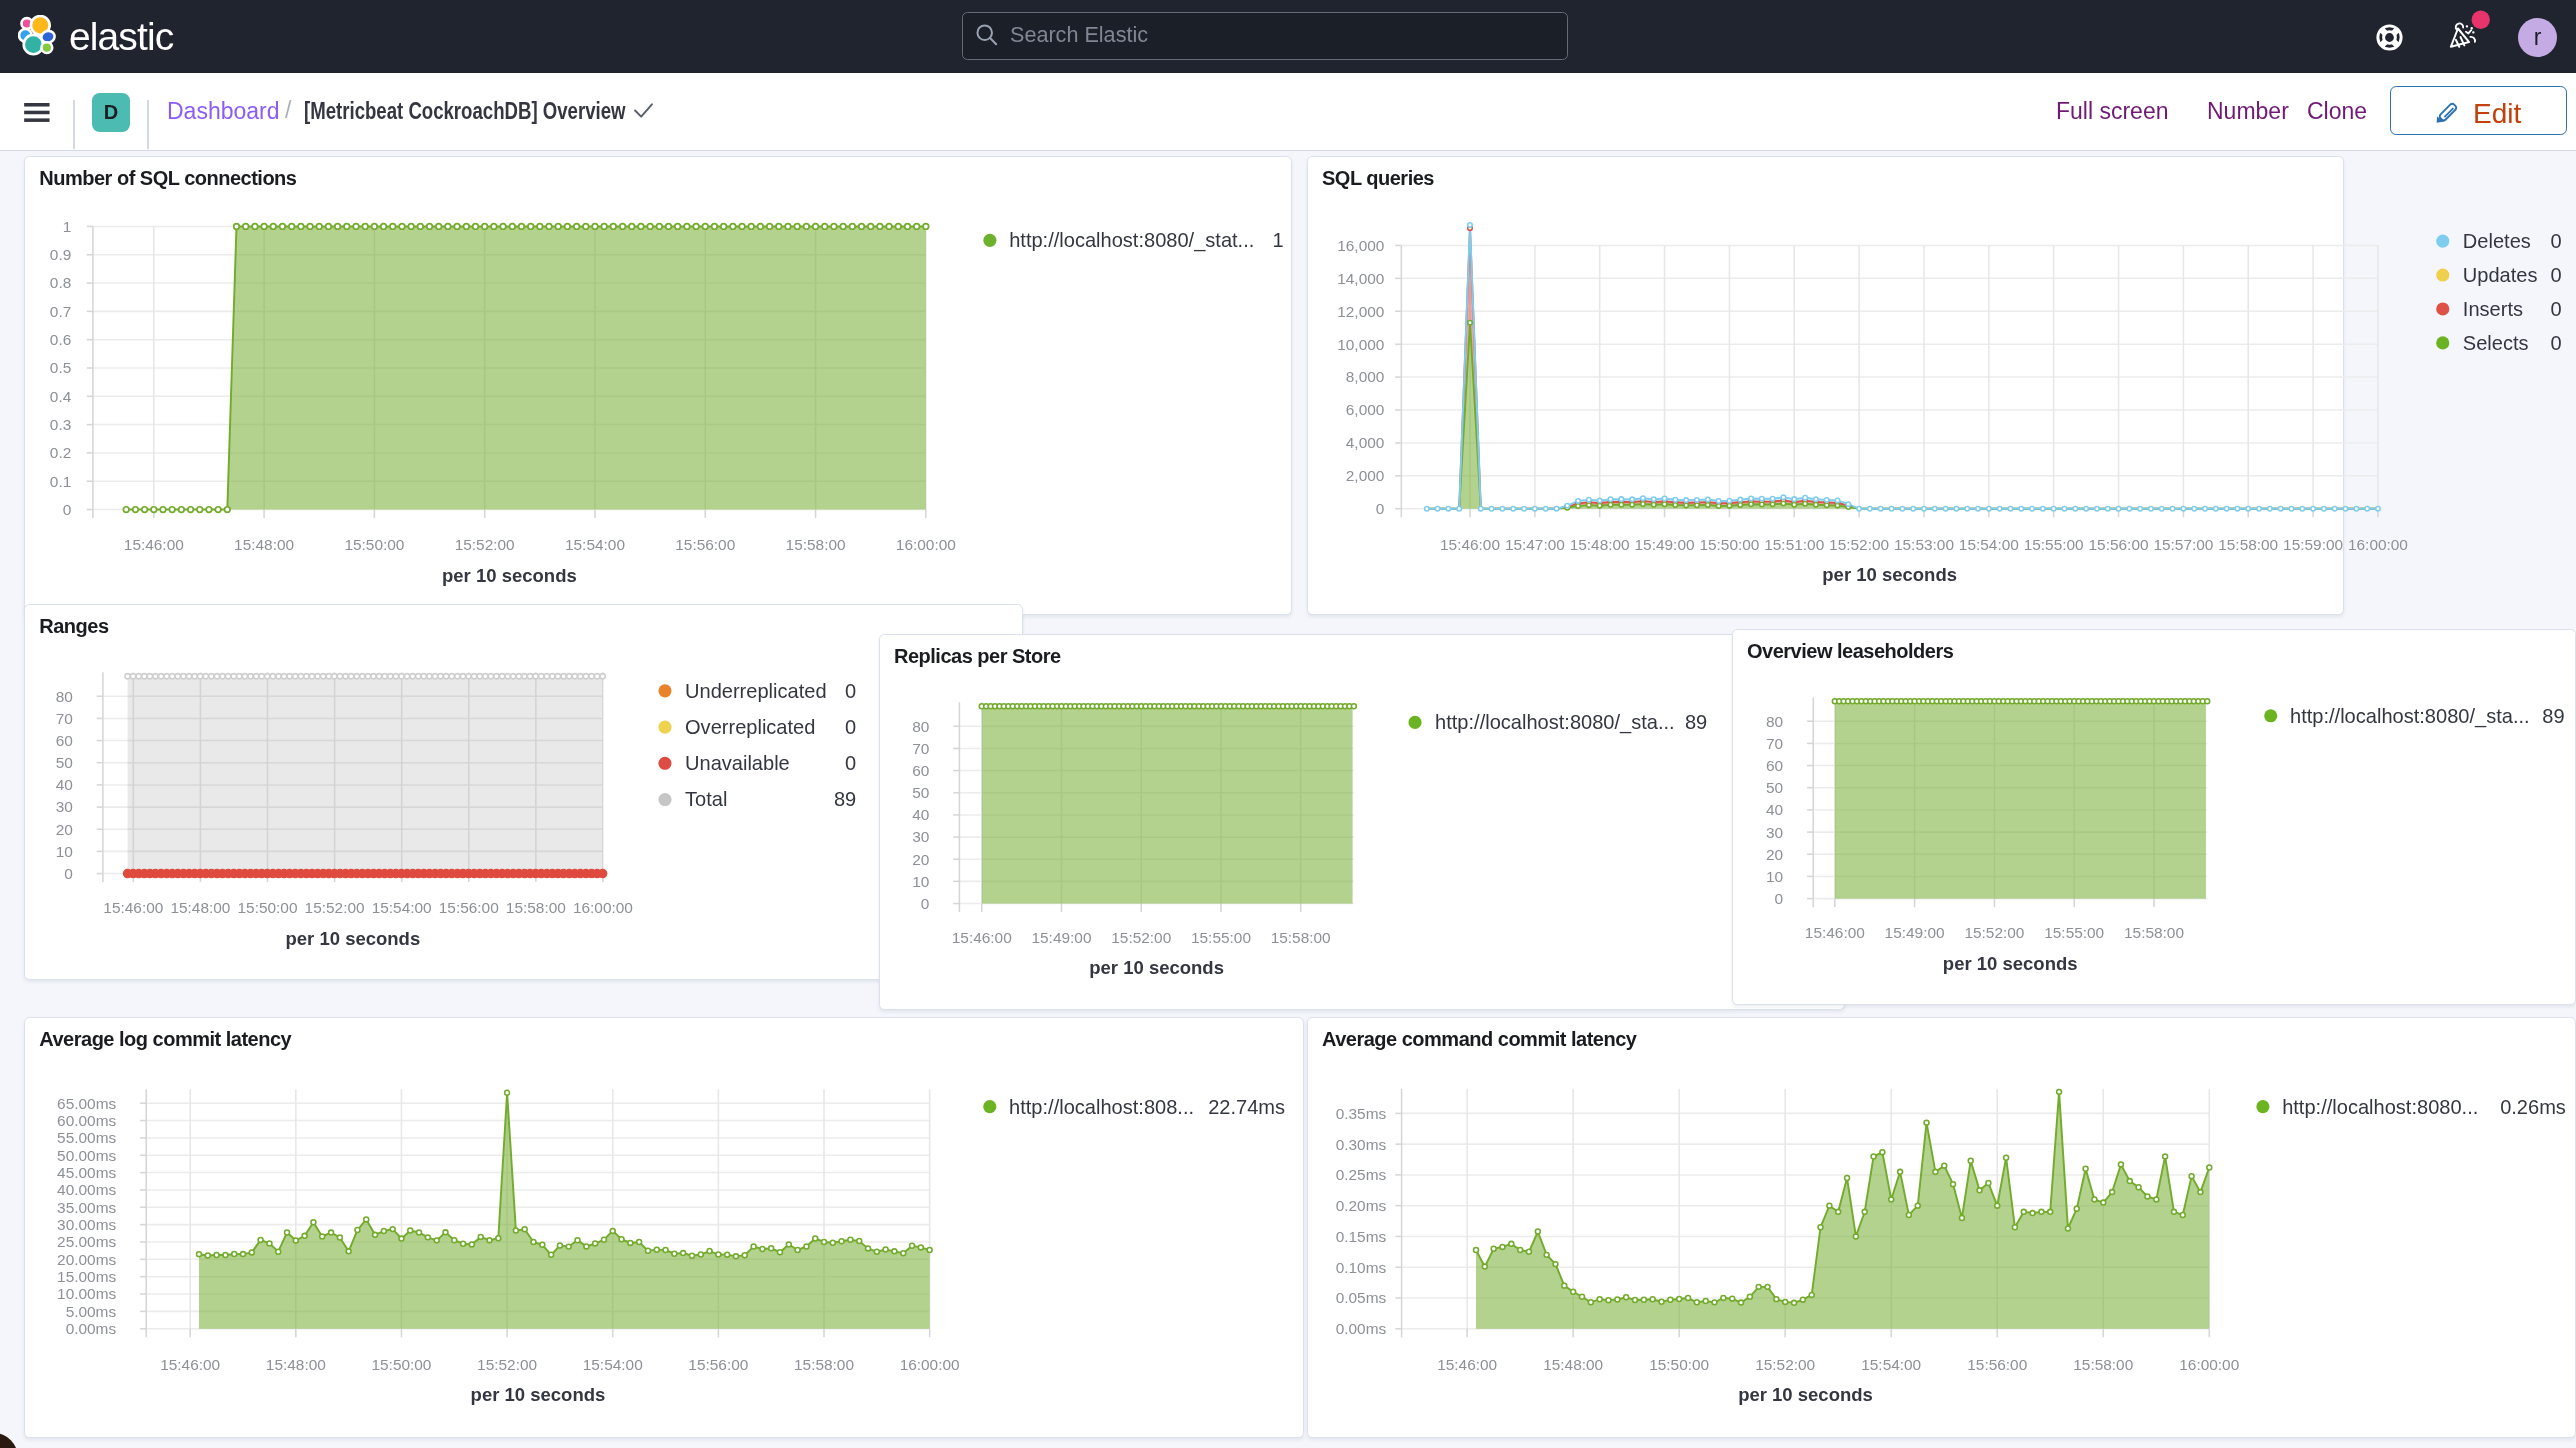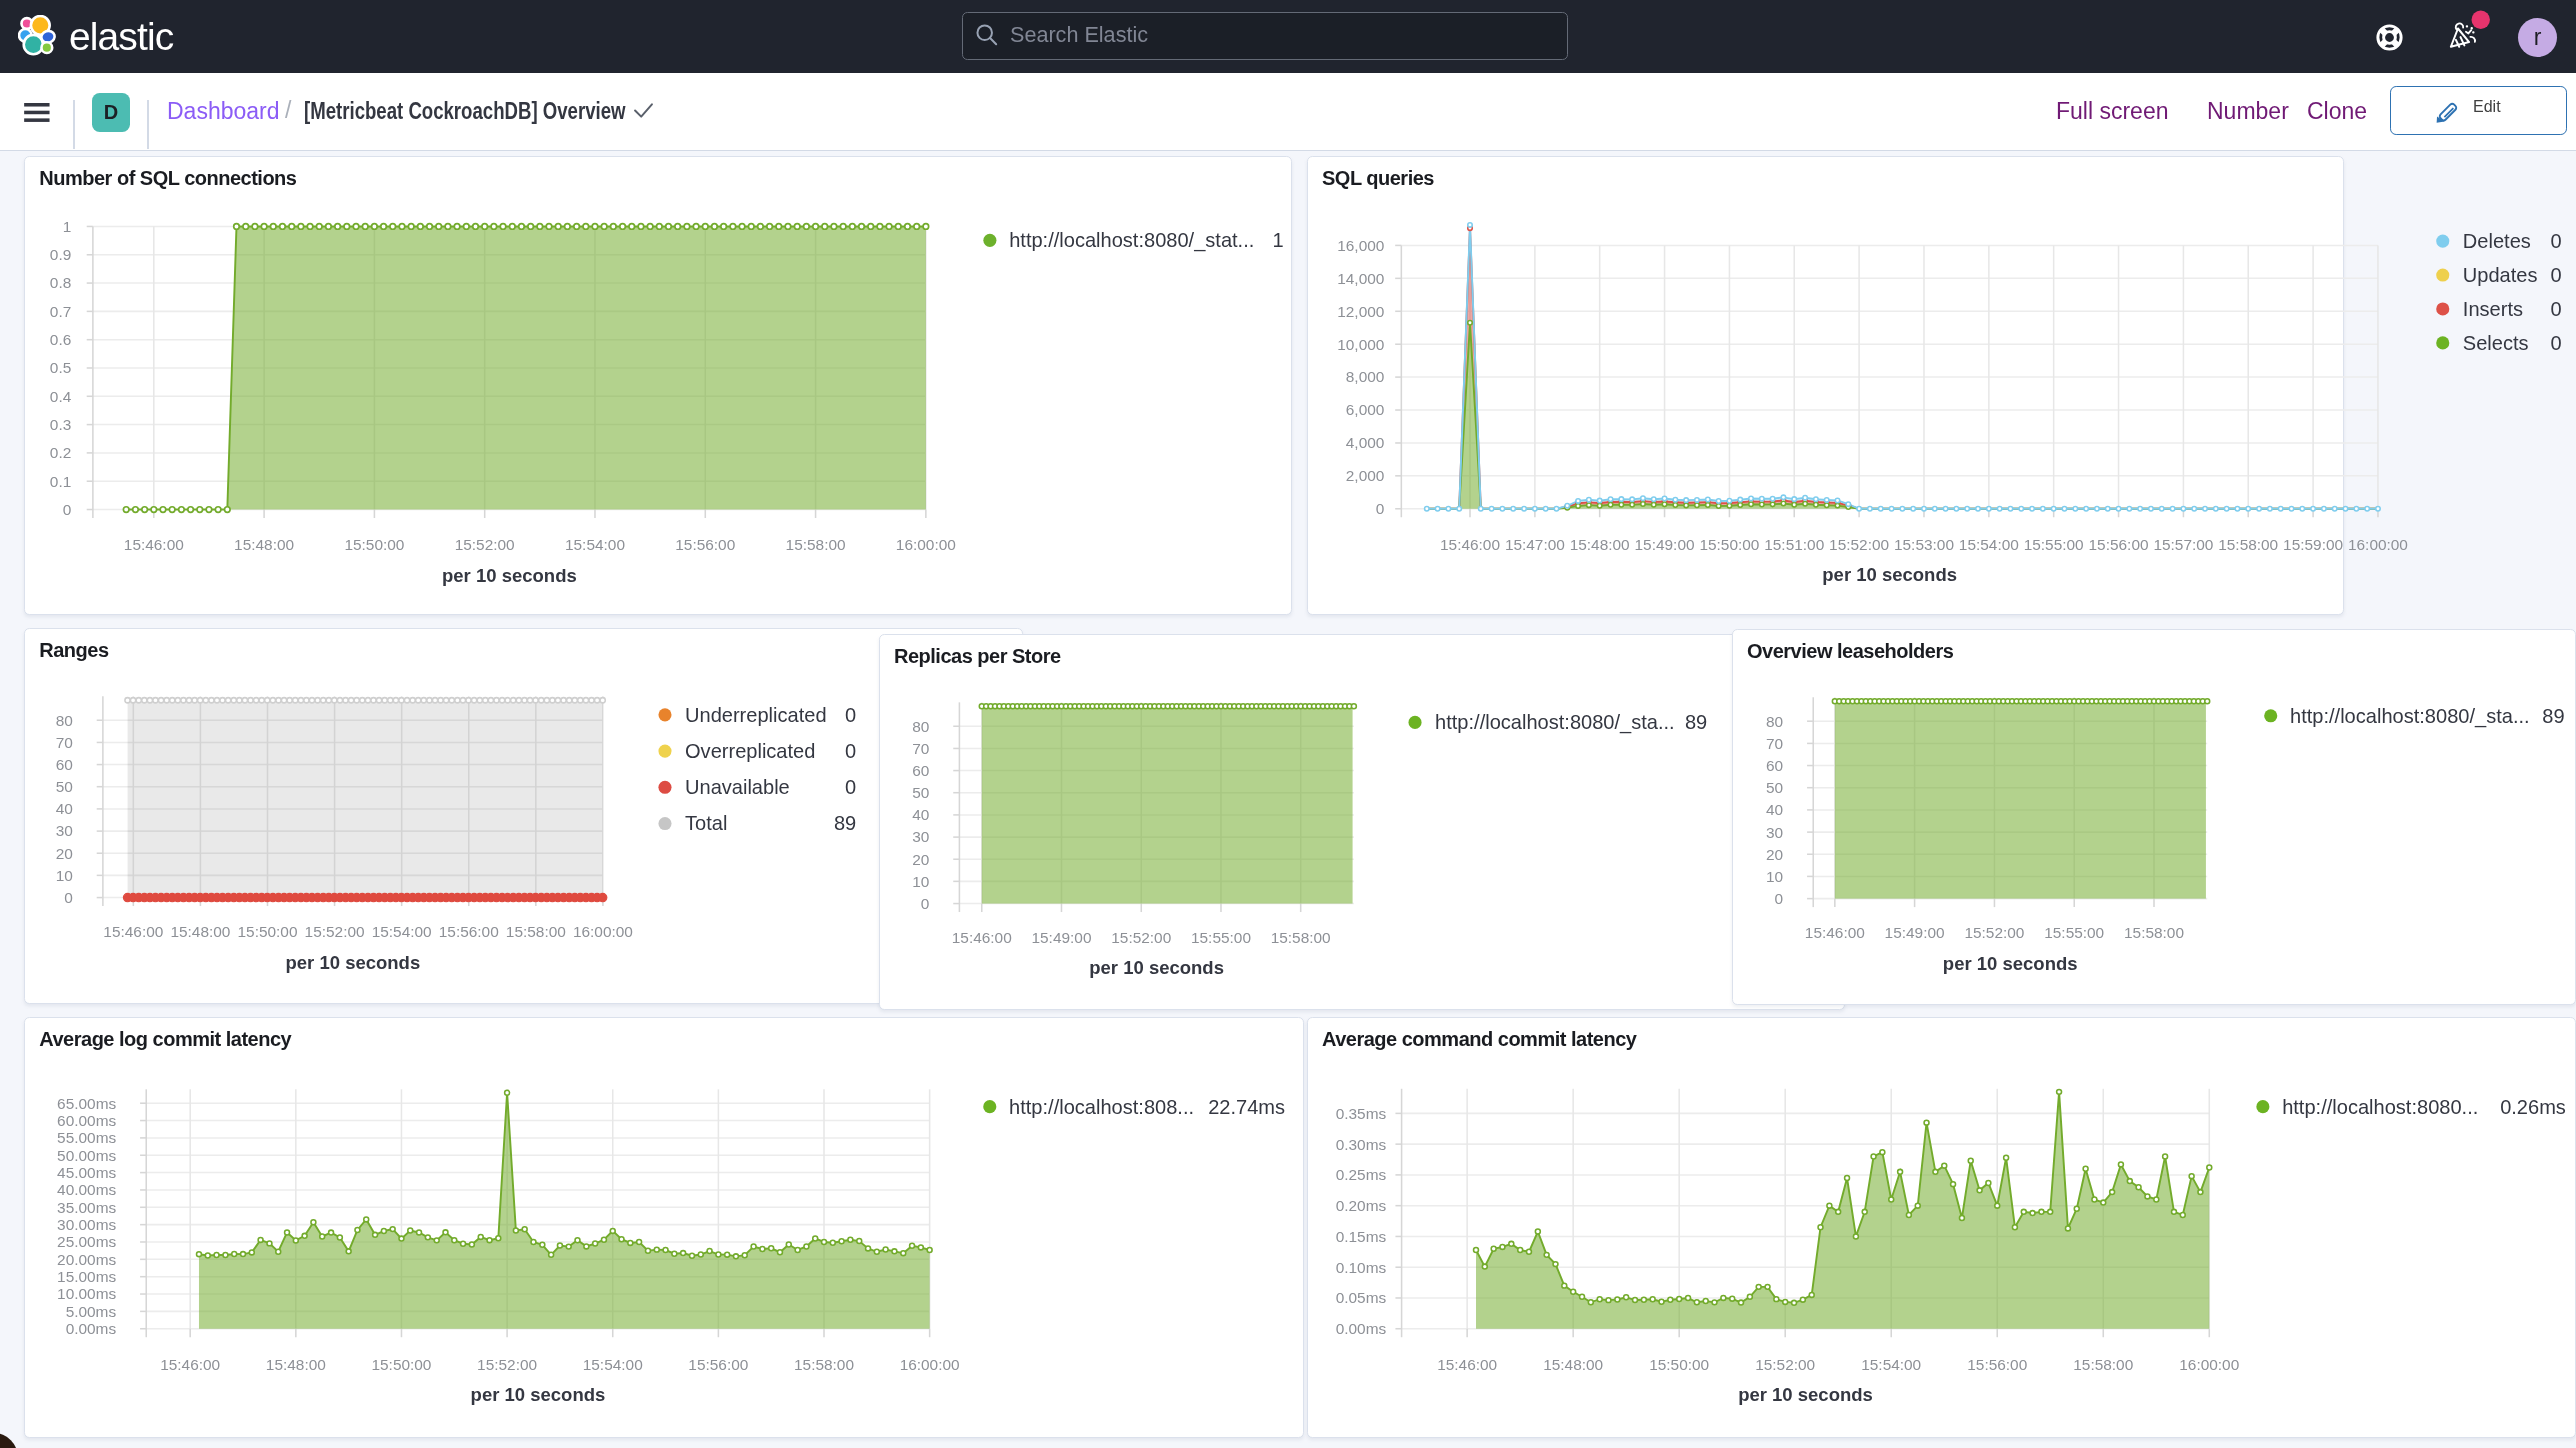--- a/index.html
+++ b/index.html
@@ -70,21 +70,21 @@
 <div class="bluelink" style="left:2207px">Number</div>
 <div class="bluelink" style="left:2307px">Clone</div>
 <div style="position:absolute;left:2390px;top:86px;width:177px;height:49px;border:1.9px solid #2e72b2;border-radius:6.2px;background:#fff"></div>
 <svg width="2576" height="1448" viewBox="0 0 3340 1878" style="position:absolute;left:0;top:0;pointer-events:none">
 <g transform="translate(3164.2,155.6) rotate(-45)">
 <rect x="2.0" y="-4.7" width="25" height="9.4" rx="3.6" fill="none" stroke="#2e72b2" stroke-width="2.5"></rect>
 <line x1="6.5" y1="1.4" x2="23" y2="1.4" stroke="#2e72b2" stroke-width="2.3"></line>
 </g>
 <path d="M3160.3,151 L3170,157.6 L3159.7,159.2 Z" fill="#2e72b2"></path>
 </svg>
-<div style="position:absolute;left:2473px;top:98px;font-size:16px;color:#404040">Edit</div>
+<div style="position:absolute;left:2473px;top:98px;font-size:28px;color:#c2410c">Edit</div>
 <div style="position:absolute;left:0;top:151px;width:2576px;height:1297px;background:#f4f6fb"></div>
 <div class="panel" style="left:12.3px;top:156px;width:1268px;height:459px">
     <div class="ptitle">Number of SQL connections</div>
     <svg width="1268" height="459" viewBox="0 0 1644 595" style="position:absolute;left:0;top:0">
       <line x1="88" y1="457" x2="1168" y2="457" stroke="#ececec" stroke-width="2"></line>
       <line x1="88" y1="420.3" x2="1168" y2="420.3" stroke="#ececec" stroke-width="2"></line>
       <line x1="88" y1="383.6" x2="1168" y2="383.6" stroke="#ececec" stroke-width="2"></line>
       <line x1="88" y1="346.9" x2="1168" y2="346.9" stroke="#ececec" stroke-width="2"></line>
       <line x1="88" y1="310.2" x2="1168" y2="310.2" stroke="#ececec" stroke-width="2"></line>
       <line x1="88" y1="273.5" x2="1168" y2="273.5" stroke="#ececec" stroke-width="2"></line>
@@ -470,21 +470,21 @@
       <circle cx="1471" cy="153" r="8.5" fill="#eed04d"></circle>
       <text x="1497" y="162" font-size="26" fill="#343741">Updates</text>
       <text x="1625" y="162" font-size="26" fill="#343741" text-anchor="end">0</text>
       <circle cx="1471" cy="197" r="8.5" fill="#dd5147"></circle>
       <text x="1497" y="206" font-size="26" fill="#343741">Inserts</text>
       <text x="1625" y="206" font-size="26" fill="#343741" text-anchor="end">0</text>
       <circle cx="1471" cy="241" r="8.5" fill="#6cb322"></circle>
       <text x="1497" y="250" font-size="26" fill="#343741">Selects</text>
       <text x="1625" y="250" font-size="26" fill="#343741" text-anchor="end">0</text>
     </svg>
-  </div><div class="panel" style="left:12.3px;top:628px;width:999px;height:376px">
+  </div><div class="panel" style="left:12.3px;top:604px;width:999px;height:376px">
     <div class="ptitle">Ranges</div>
     <svg width="842" height="376" viewBox="0 0 1092 487" style="position:absolute;left:0;top:0">
       <line x1="101" y1="348" x2="749.5" y2="348" stroke="#ececec" stroke-width="2"></line>
       <line x1="101" y1="319.2" x2="749.5" y2="319.2" stroke="#ececec" stroke-width="2"></line>
       <line x1="101" y1="290.5" x2="749.5" y2="290.5" stroke="#ececec" stroke-width="2"></line>
       <line x1="101" y1="261.8" x2="749.5" y2="261.8" stroke="#ececec" stroke-width="2"></line>
       <line x1="101" y1="233" x2="749.5" y2="233" stroke="#ececec" stroke-width="2"></line>
       <line x1="101" y1="204.2" x2="749.5" y2="204.2" stroke="#ececec" stroke-width="2"></line>
       <line x1="101" y1="175.5" x2="749.5" y2="175.5" stroke="#ececec" stroke-width="2"></line>
       <line x1="101" y1="146.8" x2="749.5" y2="146.8" stroke="#ececec" stroke-width="2"></line>

